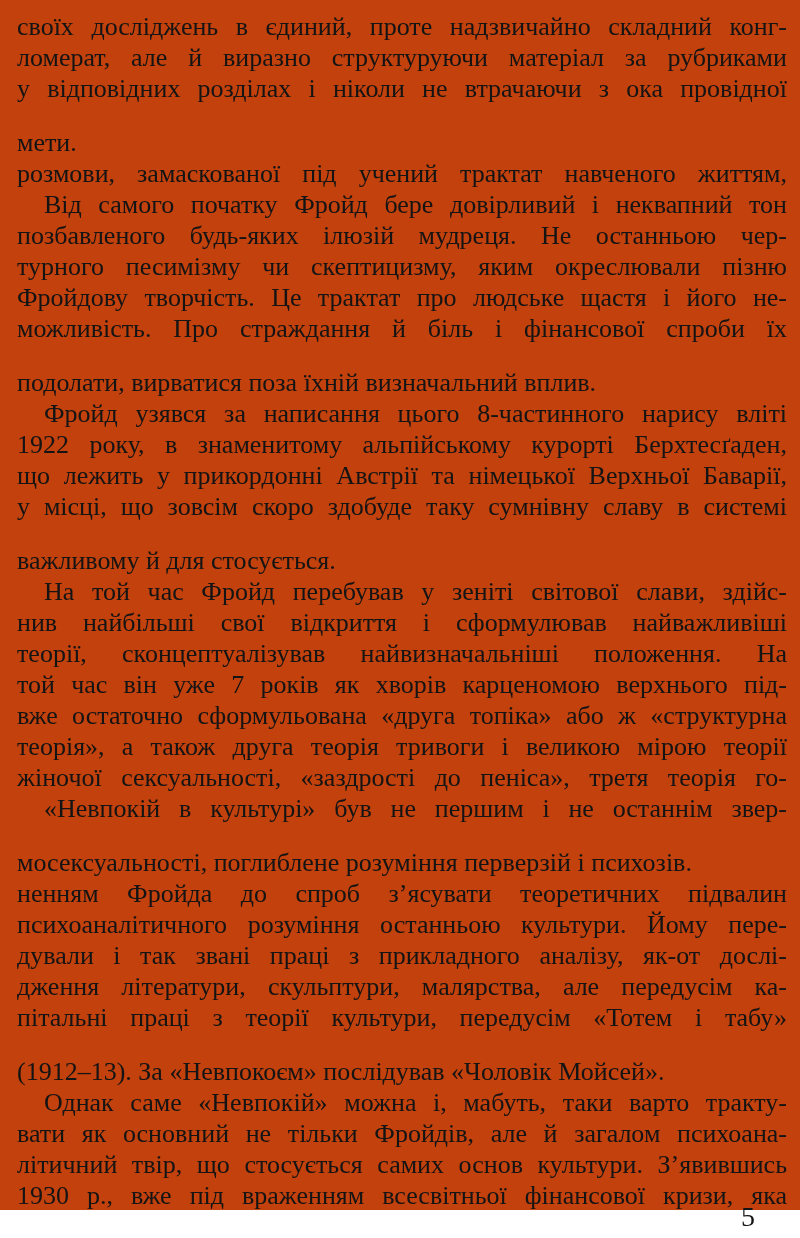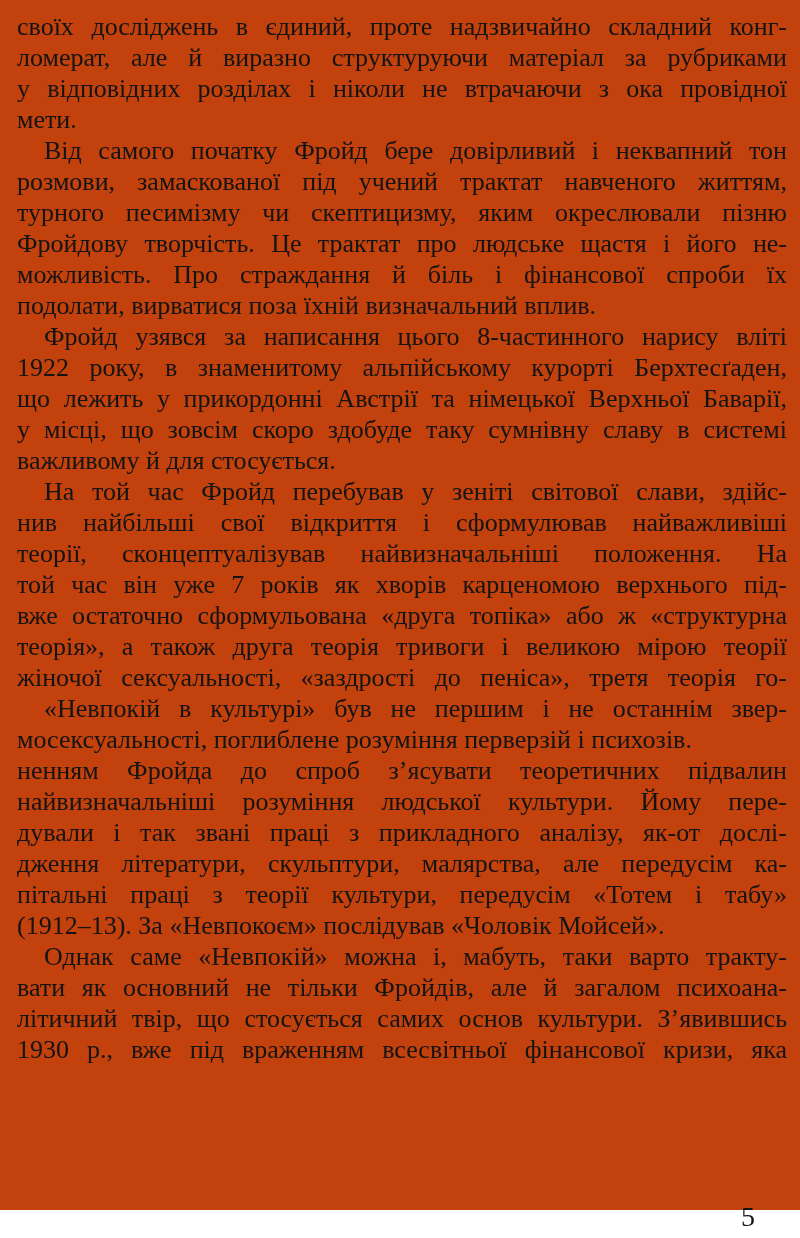--- a/index.html
+++ b/index.html
@@ -30,20 +30,21 @@
     font-size: 26px;
     line-height: 31px;
     height: 31px;
     overflow: hidden;
     text-align: justify;
     text-align-last: justify;
     -moz-text-align-last: justify;
   }
   .line.para-end {
     text-align-last: left;
+    margin-top: 23px;
     -moz-text-align-last: left;
   }
   .line.indent {
     text-indent: 27px;
   }
   .page-number {
     position: absolute;
     top: 1201px;
     right: 45px;
     font-size: 28px;
@@ -53,42 +54,43 @@
 </style>
 </head>
 <body>
 
 <div class="page">
   <div class="text-block" id="text-block">
       <div class="line">своїх досліджень в єдиний, проте надзвичайно складний конг-</div>
       <div class="line">ломерат, але й виразно структуруючи матеріал за рубриками</div>
       <div class="line">у відповідних розділах і ніколи не втрачаючи з ока провідної</div>
       <div class="line para-end">мети.</div>
+      <div class="line">розмови, замаскованої під учений трактат навченого життям,</div>
       <div class="line indent">Від самого початку Фройд бере довірливий і неквапний тон</div>
-      <div class="line">розмови, замаскованої під учений трактат навченого життям,</div>
+      <div class="line">позбавленого будь-яких ілюзій мудреця. Не останньою чер-</div>
       <div class="line">турного песимізму чи скептицизму, яким окреслювали пізню</div>
       <div class="line">Фройдову творчість. Це трактат про людське щастя і його не-</div>
       <div class="line">можливість. Про страждання й біль і фінансової спроби їх</div>
       <div class="line para-end">подолати, вирватися поза їхній визначальний вплив.</div>
       <div class="line indent">Фройд узявся за написання цього 8-частинного нарису вліті</div>
       <div class="line">1922 року, в знаменитому альпійському курорті Берхтесґаден,</div>
       <div class="line">що лежить у прикордонні Австрії та німецької Верхньої Баварії,</div>
       <div class="line">у місці, що зовсім скоро здобуде таку сумнівну славу в системі</div>
       <div class="line para-end">важливому й для стосується.</div>
       <div class="line indent">На той час Фройд перебував у зеніті світової слави, здійс-</div>
       <div class="line">нив найбільші свої відкриття і сформулював найважливіші</div>
       <div class="line">теорії, сконцептуалізував найвизначальніші положення. На</div>
       <div class="line">той час він уже 7 років як хворів карценомою верхнього під-</div>
       <div class="line">вже остаточно сформульована «друга топіка» або ж «структурна</div>
       <div class="line">теорія», а також друга теорія тривоги і великою мірою теорії</div>
       <div class="line">жіночої сексуальності, «заздрості до пеніса», третя теорія го-</div>
       <div class="line indent">«Невпокій в культурі» був не першим і не останнім звер-</div>
       <div class="line para-end">мосексуальності, поглиблене розуміння перверзій і психозів.</div>
       <div class="line">ненням Фройда до спроб з’ясувати теоретичних підвалин</div>
-      <div class="line">найвизначальніші розуміння людської культури. Йому пере-</div>
+      <div class="line">психоаналітичного розуміння останньою культури. Йому пере-</div>
       <div class="line">дували і так звані праці з прикладного аналізу, як-от дослі-</div>
       <div class="line">дження літератури, скульптури, малярства, але передусім ка-</div>
       <div class="line">пітальні праці з теорії культури, передусім «Тотем і табу»</div>
       <div class="line para-end">(1912–13). За «Невпокоєм» послідував «Чоловік Мойсей».</div>
       <div class="line indent">Однак саме «Невпокій» можна і, мабуть, таки варто тракту-</div>
       <div class="line">вати як основний не тільки Фройдів, але й загалом психоана-</div>
       <div class="line">літичний твір, що стосується самих основ культури. З’явившись</div>
       <div class="line">1930 р., вже під враженням всесвітньої фінансової кризи, яка</div>
     </div>
   <div class="page-number">5</div>

